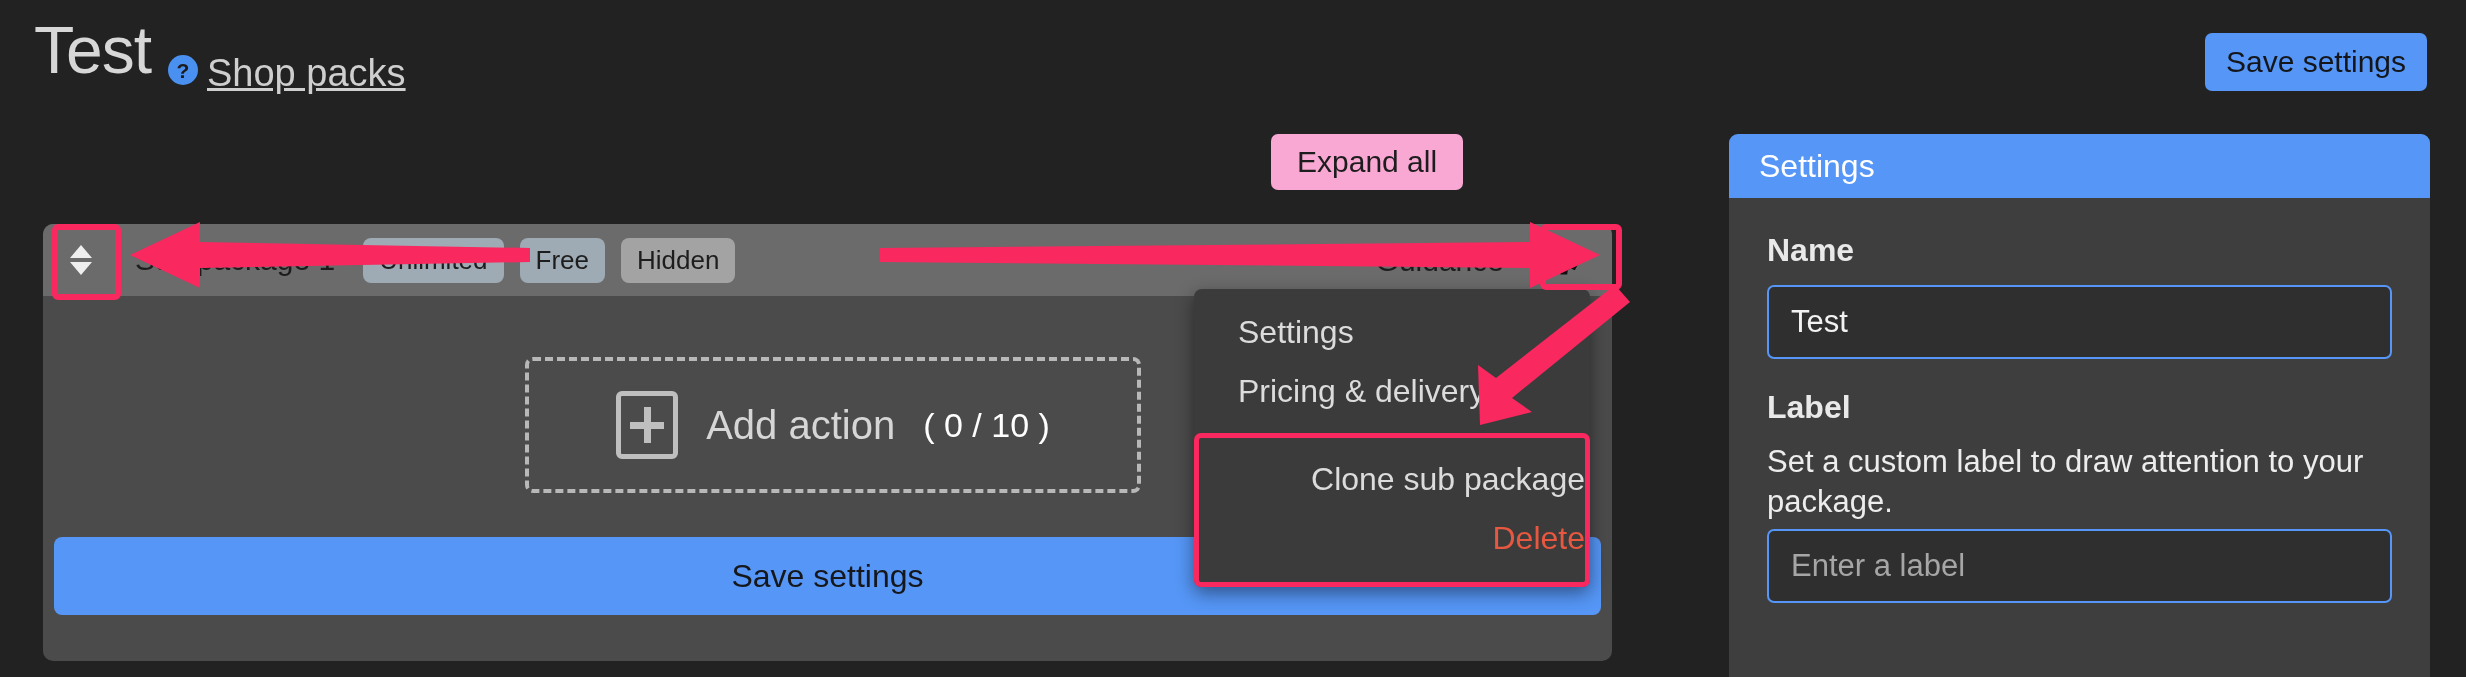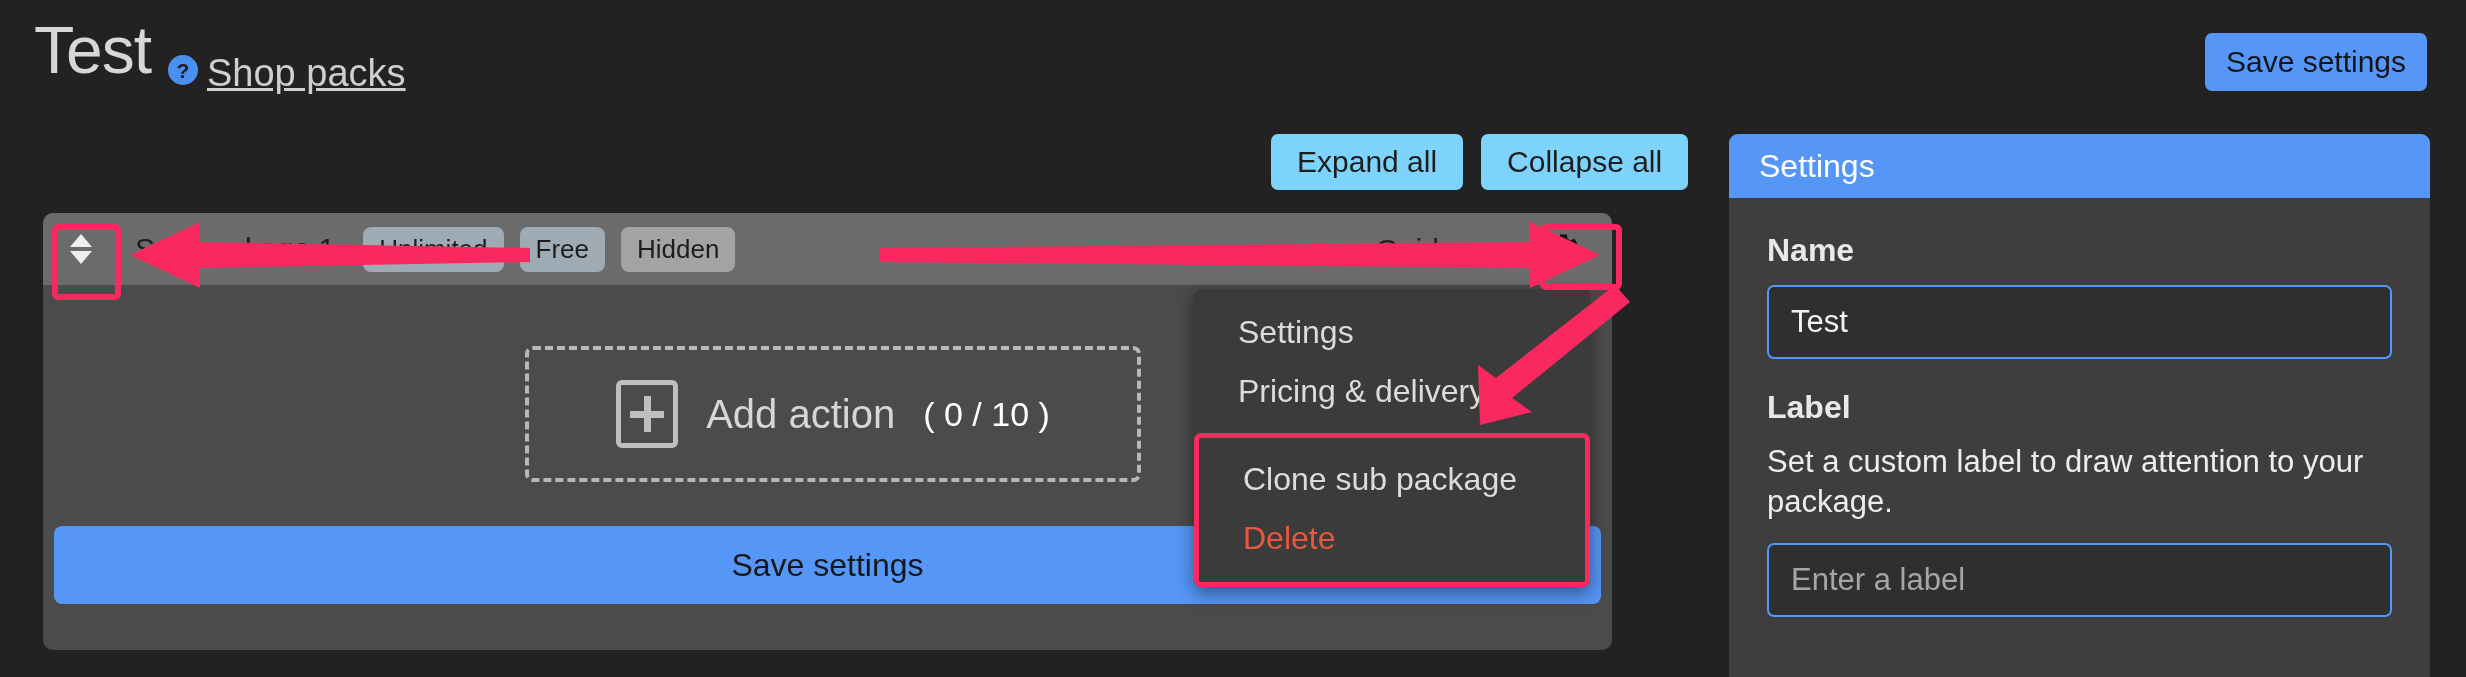--- a/index.html
+++ b/index.html
@@ -30,28 +30,28 @@
   }
   #header-save-btn{
     position:absolute;left:2205px;top:33px;width:222px;height:58px;
     background:#5596f6;border:none;border-radius:7px;
     color:#14161a;font-size:30px;font-family:"Liberation Sans", sans-serif;
     cursor:pointer;
   }
   
   #toolbar{position:absolute;left:1271px;top:134px;display:flex;gap:18px;}
   .light-btn{
-    background:#7dd3fc;border:none;border-radius:7px;
+    background:#f9a8d4;border:none;border-radius:7px;
     height:56px;padding:0 26px;
     color:#1d1d1d;font-size:30px;font-family:"Liberation Sans", sans-serif;
     cursor:pointer;white-space:nowrap;
   }
   
   #package-card{
-    position:absolute;left:43px;top:213px;width:1569px;height:437px;
+    position:absolute;left:43px;top:224px;width:1569px;height:437px;
     background:#4b4b4b;border-radius:10px;overflow:hidden;
   }
   #package-row{
     position:absolute;left:0;top:0;width:1569px;height:72px;
     background:#6b6b6b;
     display:flex;align-items:center;
   }
   #drag-handle{
     position:relative;margin-left:12px;width:52px;height:60px;
     display:flex;flex-direction:column;align-items:center;justify-content:center;
@@ -107,33 +107,34 @@
   .menu-item{
     padding:11px 0 11px 44px;font-size:32px;color:#dcdcdc;
     cursor:pointer;white-space:nowrap;
   }
   .menu-item.danger{color:#e8573f;}
   #menu-group-top{padding-top:14px;padding-bottom:10px;}
   #menu-group-bottom{
     border:5px solid #f9285f;border-radius:7px;
     padding-top:12px;padding-bottom:14px;background:#3b3b3b;
     margin-top:2px;
+    text-align:right;
   }
   
   #settings-panel{
     position:absolute;left:1729px;top:134px;width:701px;height:600px;
     background:#3e3e3e;border-radius:9px 9px 0 0;overflow:hidden;
   }
   #settings-header{
     height:64px;background:#5596f6;display:flex;align-items:center;
     padding-left:30px;font-size:32px;color:#ffffff;
   }
   #settings-body{padding:34px 38px 16px 38px;}
   .field-label{font-size:32px;font-weight:bold;color:#e9e9e9;margin-bottom:16px;}
-  .field-desc{font-size:31px;color:#ededed;line-height:1.28;margin-bottom:22px;}
+  .field-desc{font-size:31px;color:#ededed;line-height:1.28;margin-bottom:8px;}
   .text-input{
     box-sizing:border-box;width:100%;height:74px;
     background:#2f2f2f;border:2px solid #5596f6;border-radius:7px;
     color:#f2f2f2;font-size:31px;font-family:"Liberation Sans", sans-serif;
     padding:0 22px;outline:none;
   }
   .text-input::placeholder{color:#a6a6a6;}
   .spacer{height:30px;}
   
   .hl-box{position:absolute;border:6px solid #f9285f;border-radius:6px;z-index:50;pointer-events:none;}
@@ -146,21 +147,20 @@
 
 <div id="header">
   <div id="page-title">Test</div>
   <div id="help-icon">?</div>
   <a id="shop-packs">Shop packs</a>
   <button id="header-save-btn">Save settings</button>
 </div>
 
 <div id="toolbar">
   <button class="light-btn">Expand all</button>
-  <button class="light-btn">Collapse all</button>
 </div>
 
 <div id="package-card">
 
   <div id="package-row">
     <div id="drag-handle">
       <div class="tri-up"></div>
       <div class="tri-down"></div>
     </div>
     <div id="package-name">Sub package 1</div>

